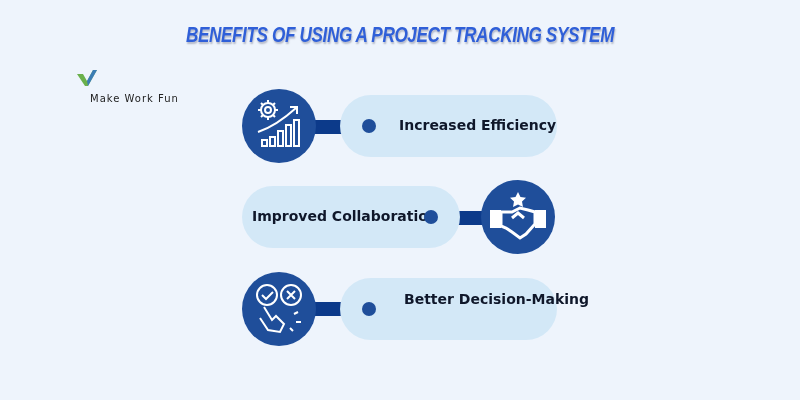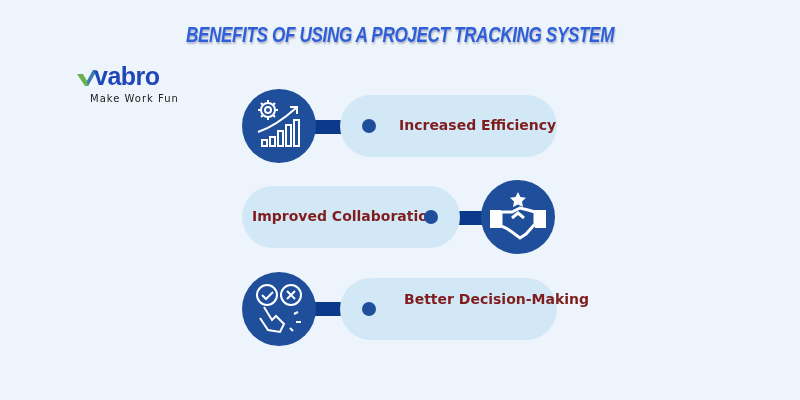--- a/index.html
+++ b/index.html
@@ -5,34 +5,33 @@
   html,body{margin:0;padding:0;}
   body{width:800px;height:400px;background:#eef4fc;position:relative;overflow:hidden;font-family:"DejaVu Sans","Liberation Sans",sans-serif;}
   .title{position:absolute;left:0;width:800px;top:22px;text-align:center;font-family:"Liberation Sans",sans-serif;font-weight:bold;font-style:italic;font-size:22px;color:#2f5fd8;letter-spacing:-0.5px;transform:scaleX(0.78);text-shadow:1px 2px 2px rgba(0,0,40,0.25);}
   .logo{position:absolute;left:76px;top:64px;width:120px;height:44px;}
   .logo-word{position:absolute;left:18px;top:-2px;font-family:"Liberation Sans",sans-serif;font-weight:bold;font-size:25px;color:#1f47b8;letter-spacing:-0.5px;}
   .logo-tag{position:absolute;left:14px;top:29px;font-family:"DejaVu Sans",sans-serif;font-size:10px;color:#222;letter-spacing:1px;}
   .circle{position:absolute;width:74px;height:74px;border-radius:50%;background:#1f4e9a;}
   .bar{position:absolute;height:14px;background:#0c3a8a;}
   .pill{position:absolute;height:62px;border-radius:31px;background:#d3e8f7;}
   .dot{position:absolute;width:14px;height:14px;border-radius:50%;background:#1f4e9a;}
-  .label{position:absolute;font-weight:bold;font-size:14px;color:#7f1d1d;white-space:nowrap;}
+  .label{position:absolute;font-weight:bold;font-size:14px;color:#0f172a;white-space:nowrap;}
   svg{position:absolute;}
 </style>
 </head>
 <body>
 
 <div class="title">BENEFITS OF USING A PROJECT TRACKING SYSTEM</div>
 
 <div class="logo">
   <svg width="22" height="20" style="left:0;top:4px;" viewBox="0 0 22 20">
     <path d="M1 6 L7 6 L11 13 L17 2 L21 2 L12 18 L9 18 Z" fill="#6ab04c"></path>
     <path d="M11 13 L17 2 L21 2 L12 18 Z" fill="#2f6fd0" opacity="0.8"></path>
   </svg>
-  <span class="logo-word">vabro</span>
   <span class="logo-tag">Make Work Fun</span>
 </div>
 
 <div>
   <div class="bar" style="left:312px;top:120px;width:36px;"></div>
   <div class="pill" style="left:340px;top:95px;width:217px;"></div>
   <div class="dot" style="left:362px;top:119px;"></div>
   <div class="label" style="left:399px;top:117px;">Increased Efficiency</div>
   <div class="circle" style="left:242px;top:89px;"></div>
   <svg style="left:252px;top:98px;" width="54" height="54" viewBox="0 0 54 54" fill="none" stroke="#fff" stroke-width="2">

